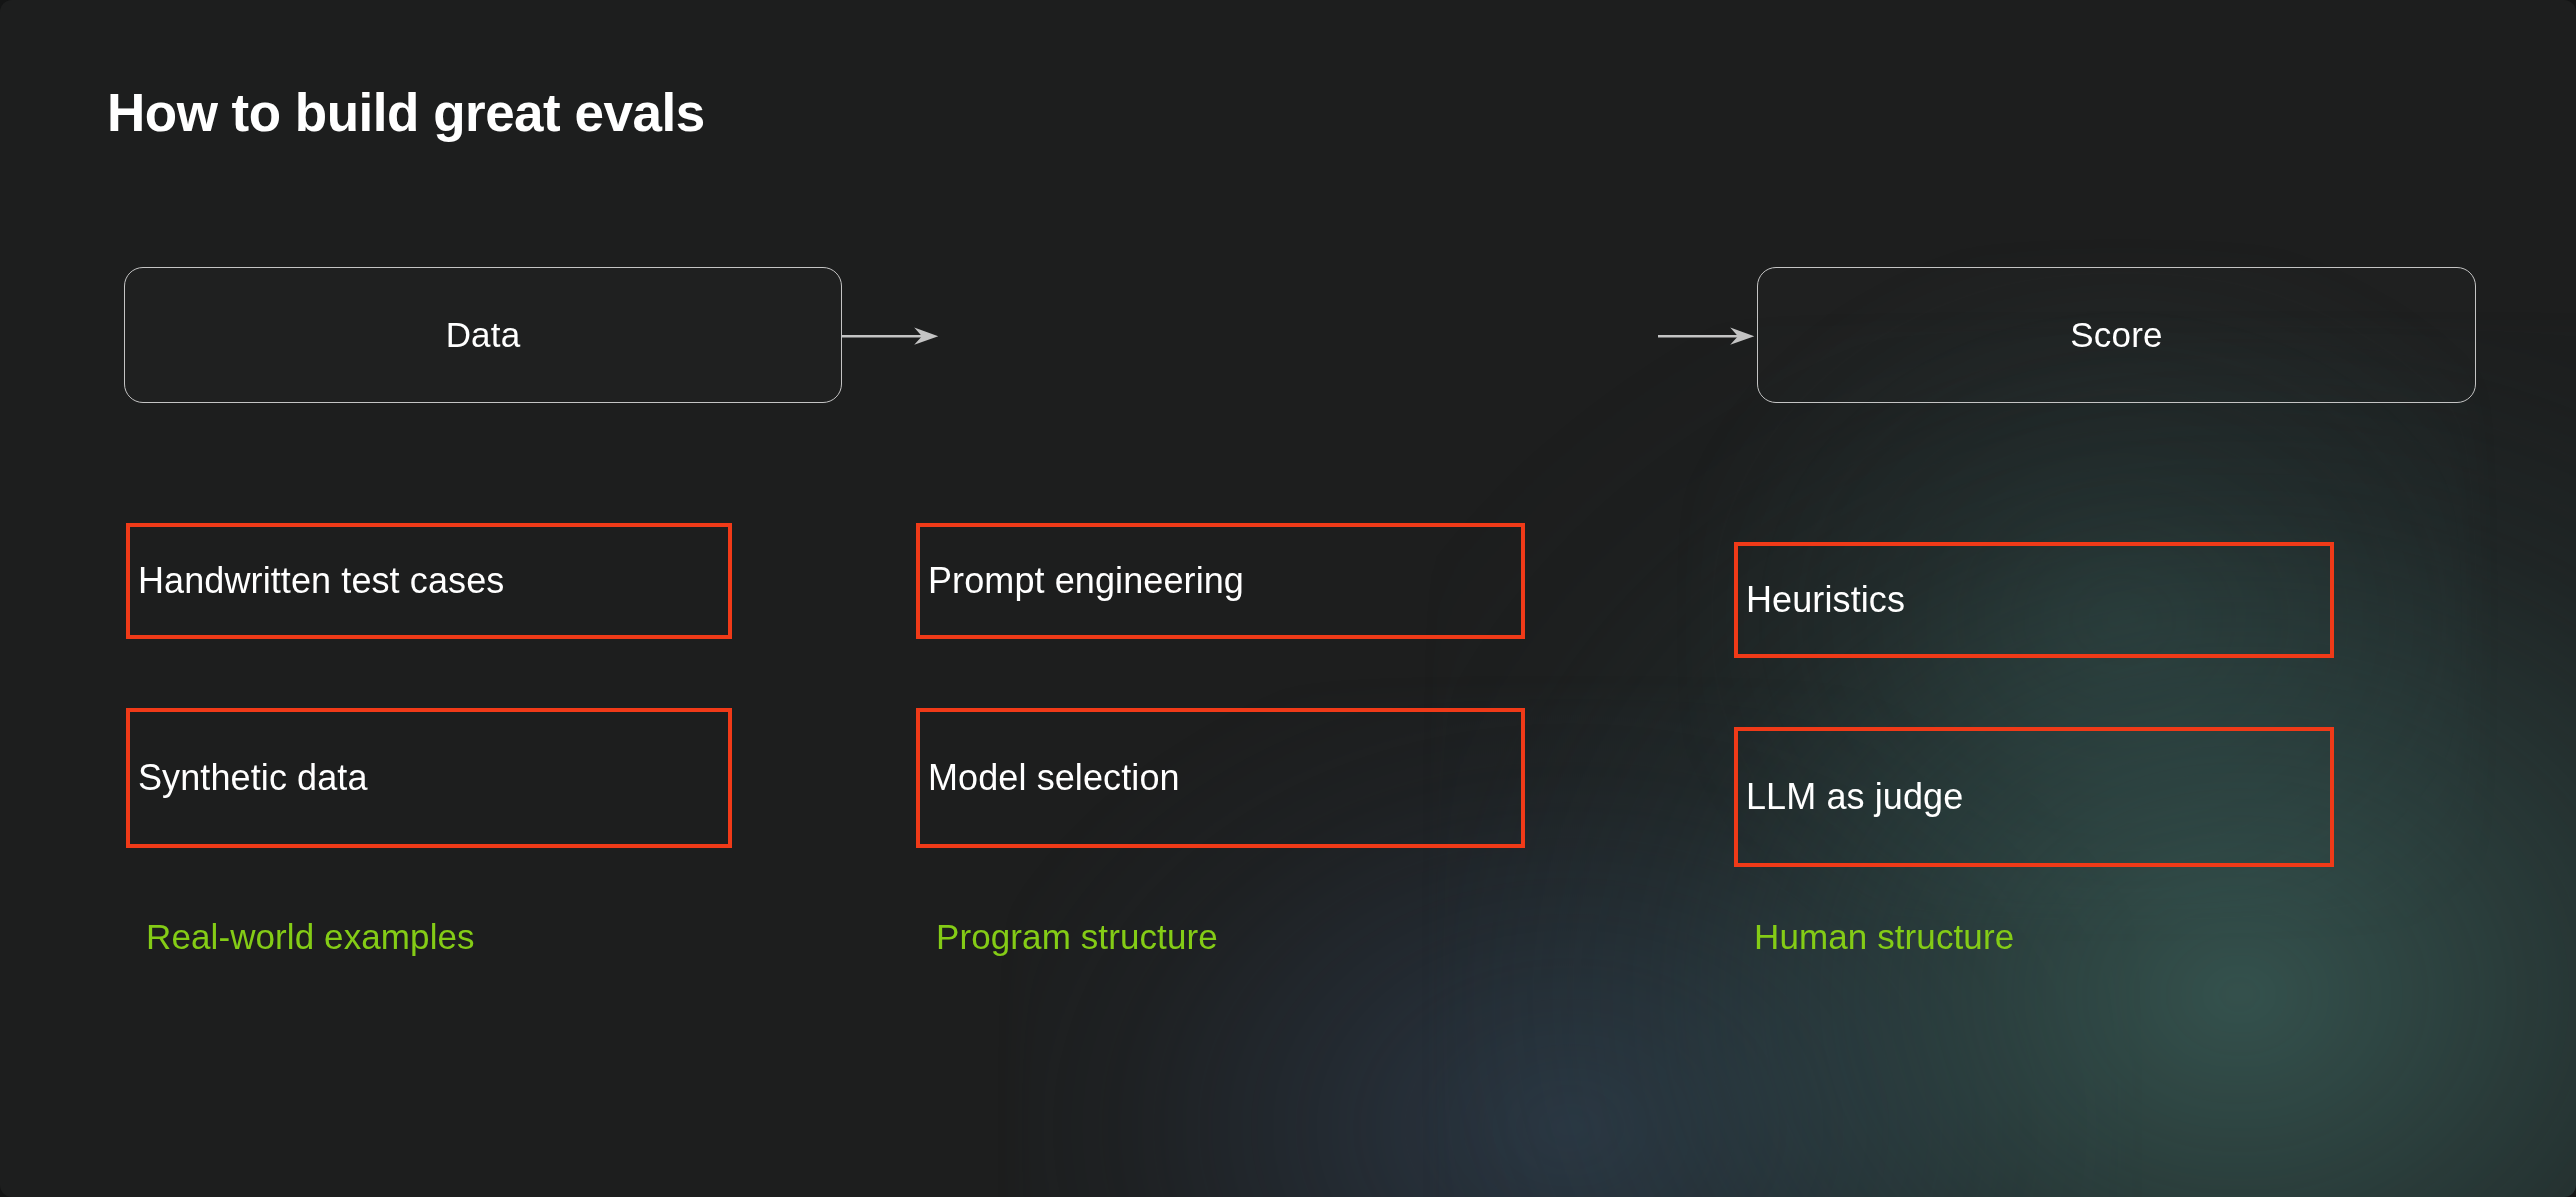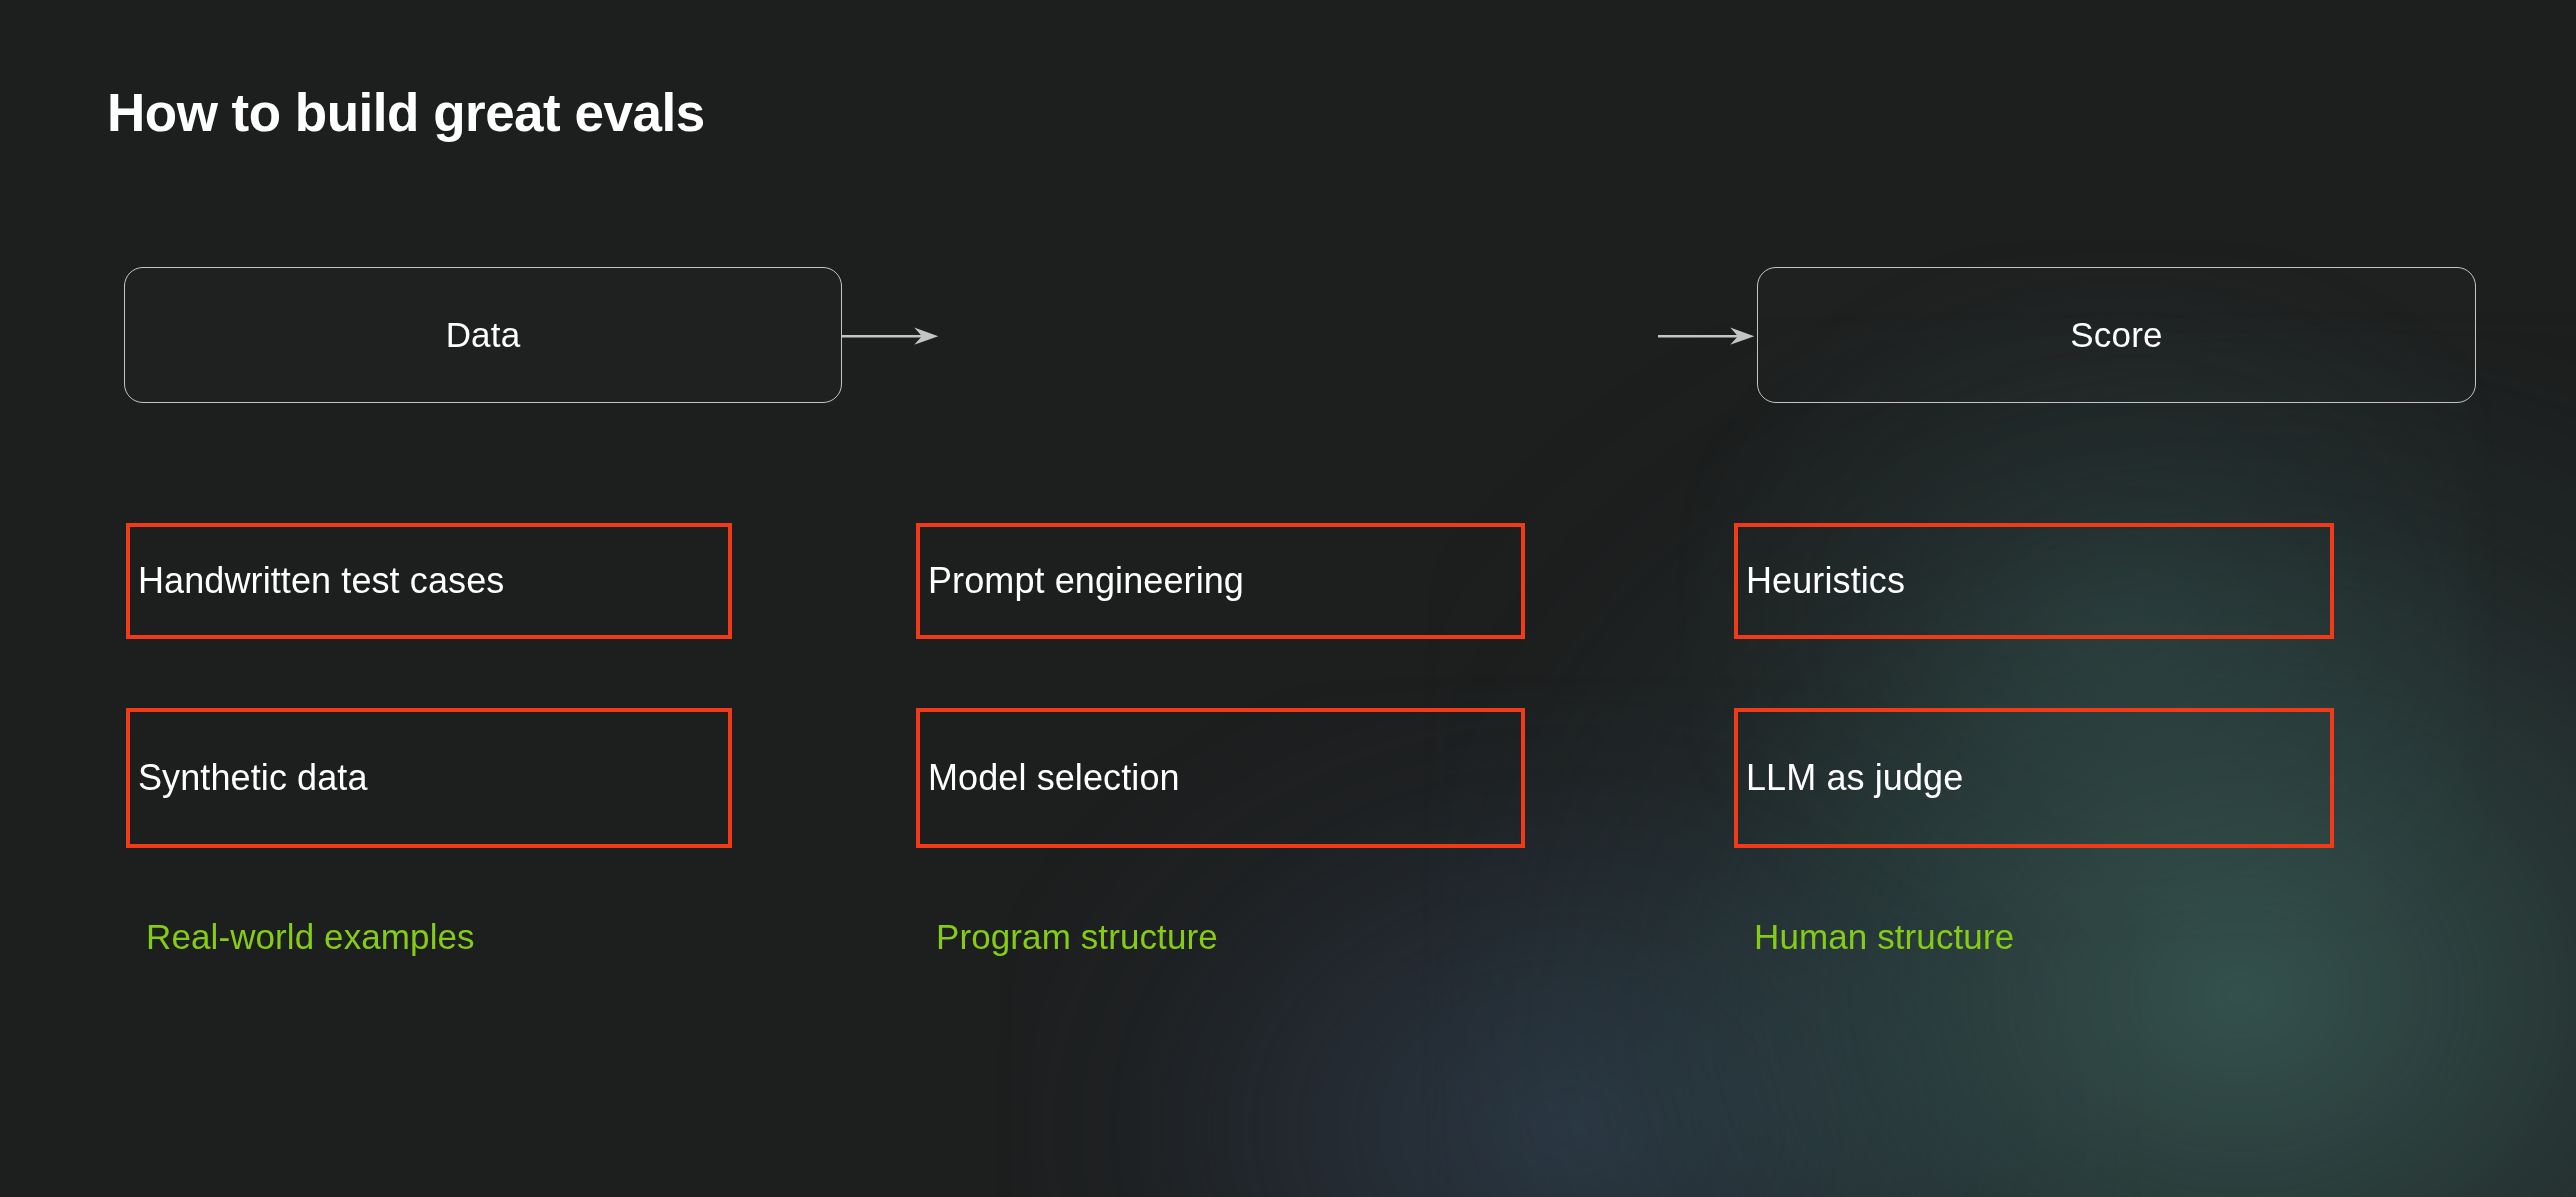--- a/index.html
+++ b/index.html
@@ -8,20 +8,21 @@
     background: #141515;
   }
   #slide {
     position: relative;
     width: 2576px;
     height: 1197px;
     overflow: hidden;
     background: #1d1e1e;
     font-family: "Liberation Sans", sans-serif;
     color: #ffffff;
+    border-radius: 12px;
     -webkit-font-smoothing: antialiased;
   }
   
   .glow {
     position: absolute;
     pointer-events: none;
   }
   .glow-teal {
     right: -155px;
     bottom: -207px;
@@ -131,21 +132,21 @@
     color: #ffffff;
     padding-left: 8px;
     letter-spacing: 0.1px;
     white-space: nowrap;
   }
   .row-a { top: 523px; height: 116px; }
   .row-b { top: 708px; height: 140px; }
 
   .w-1 { width: 606px; }
   .w-2 { width: 609px; }
-  .w-3 { width: 600px; }
+  .w-3 { width: 600px; margin-top: 19px; }
 
   .plain-label {
     position: absolute;
     top: 917px;
     font-size: 35px;
     color: #84cc16;
     padding-left: 20px;
     white-space: nowrap;
     letter-spacing: 0.1px;
   }

